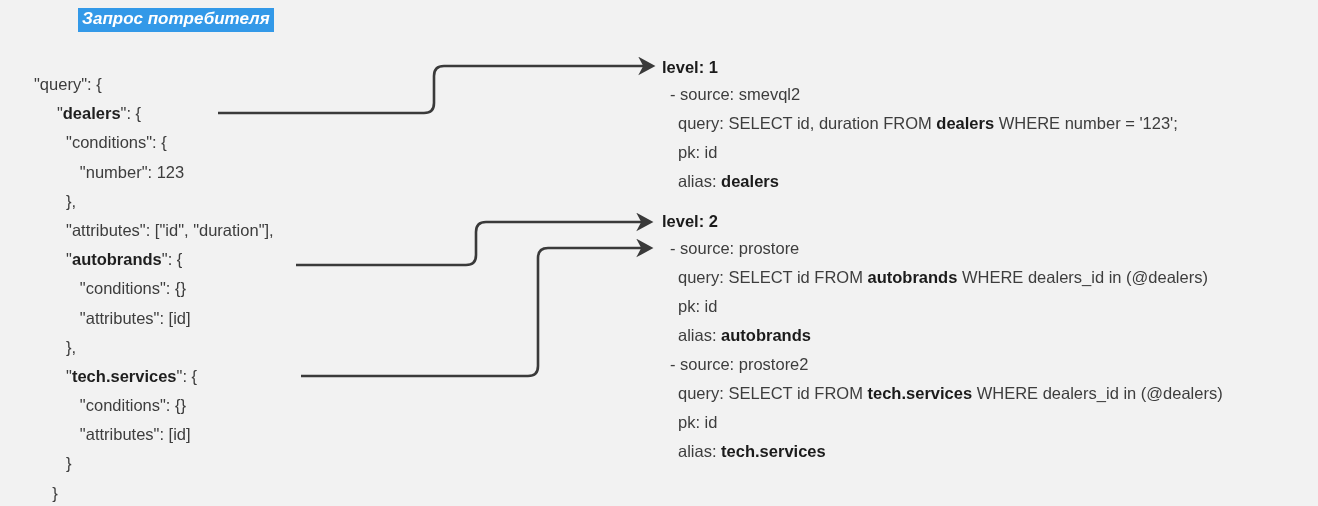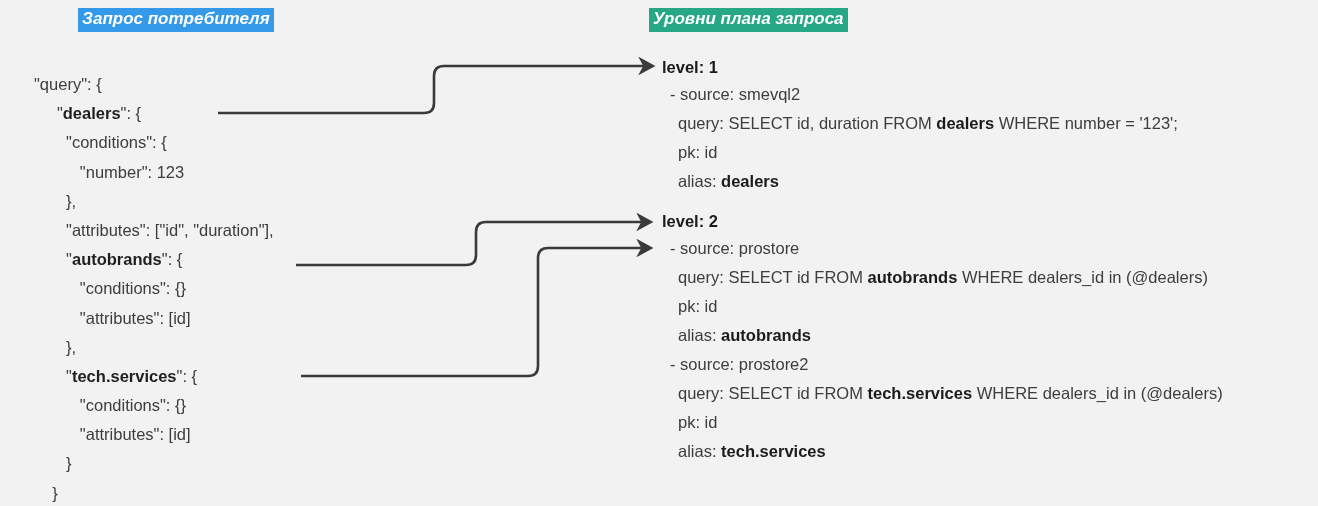--- a/index.html
+++ b/index.html
@@ -94,21 +94,20 @@
     pointer-events: none;
   }
 </style>
 </head>
 <body>
 
 <div class="stage">
 
   <div class="panel-title" id="title-left">Запрос потребителя</div>
 
-  <div class="panel-title" id="title-right">Уровни плана запроса</div>
 
   <div id="left-panel"><div class="row">"query": {</div><div class="row">     "<b>dealers</b>": {</div><div class="row">       "conditions": {</div><div class="row">          "number": 123</div><div class="row">       },</div><div class="row">       "attributes": ["id", "duration"],</div><div class="row">       "<b>autobrands</b>": {</div><div class="row">          "conditions": {}</div><div class="row">          "attributes": [id]</div><div class="row">       },</div><div class="row">       "<b>tech.services</b>": {</div><div class="row">          "conditions": {}</div><div class="row">          "attributes": [id]</div><div class="row">       }</div><div class="row">    }</div></div>
 
   <div id="right-panel">
       <div class="level-block">
         <div class="level-head">level: 1</div>
         <div class="src-group">
           <div class="src-line source">- source: smevql2</div>
           <div class="src-line detail">query: SELECT id, duration FROM <b>dealers</b> WHERE number = '123';</div>
           <div class="src-line detail">pk: id</div>

